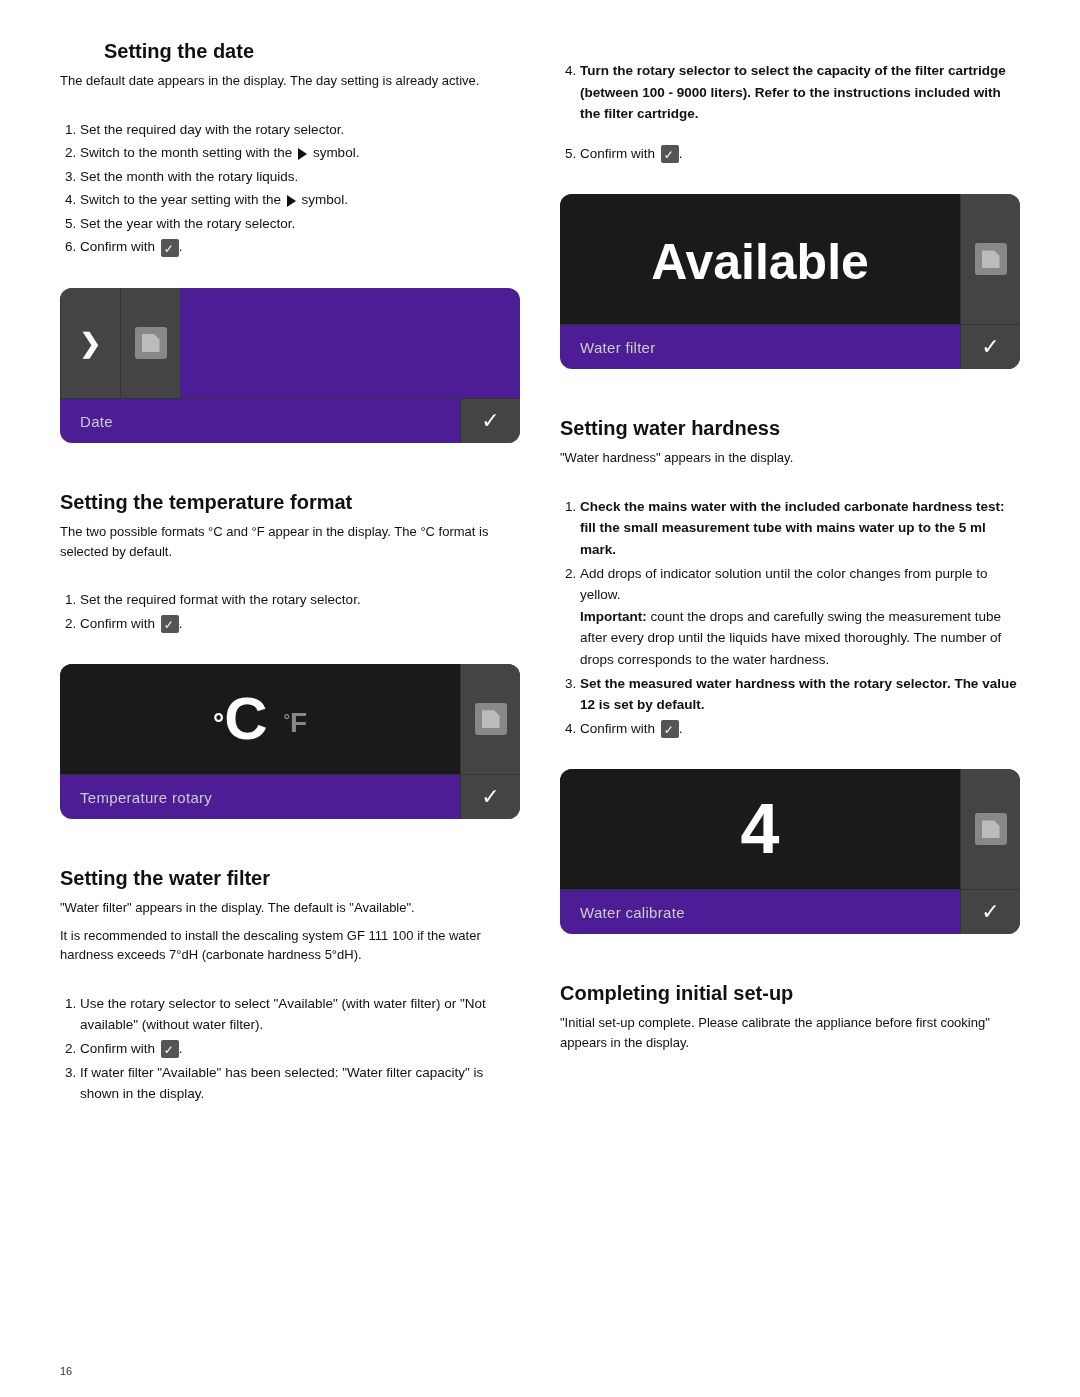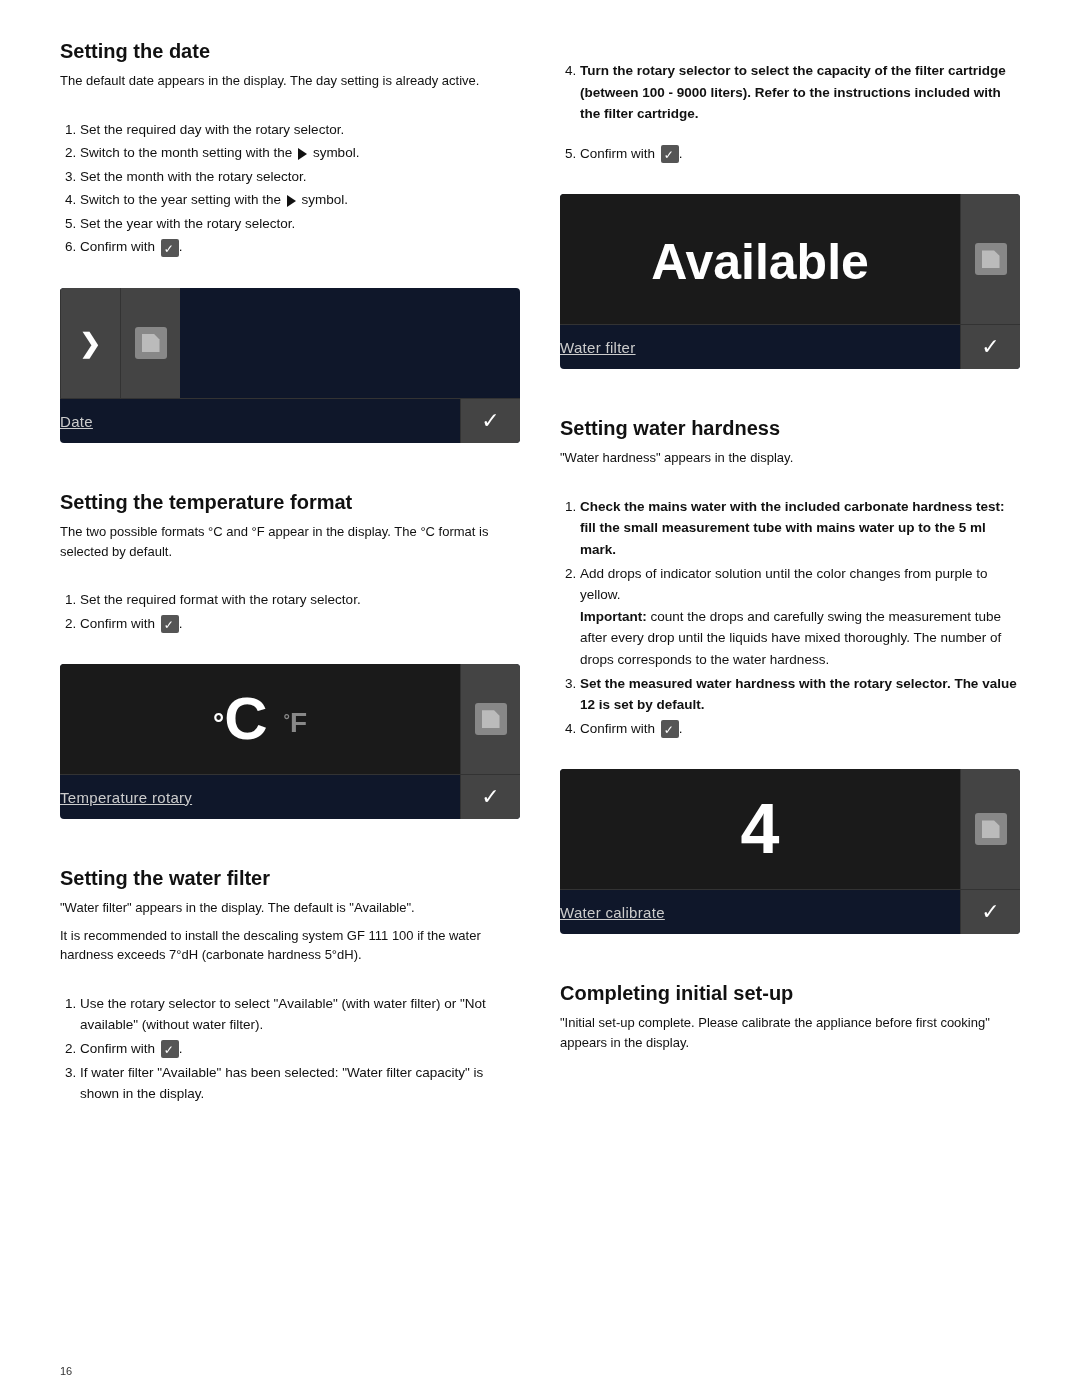--- a/index.html
+++ b/index.html
@@ -28,20 +28,21 @@
 
     h2 {
       font-size: 20px;
       font-weight: bold;
       margin-bottom: 8px;
       margin-top: 28px;
     }
 
     h2:first-child {
       margin-top: 0;
+      margin-left: 44px;
     }
 
     p {
       font-size: 13px;
       line-height: 1.5;
       margin-bottom: 8px;
     }
 
     ol {
       margin-left: 20px;
@@ -85,22 +86,22 @@
       height: 0;
       border-top: 6px solid transparent;
       border-bottom: 6px solid transparent;
       border-left: 9px solid #111;
       vertical-align: middle;
       margin: 0 2px;
     }
 
     
     .display-panel {
-      background: #0f172a;
-      border-radius: 4px;
+      background: #4c1d95;
+      border-radius: 12px;
       margin: 16px 12px 20px 0;
       overflow: hidden;
       position: relative;
       width: 100%;
     }
 
     .panel-top {
       display: flex;
       align-items: stretch;
       min-height: 110px;
@@ -146,22 +147,22 @@
       display: flex;
       align-items: center;
       border-top: 1px solid #333;
       min-height: 44px;
     }
 
     .panel-label {
       flex: 1;
       color: #ccc;
       font-size: 15px;
+      padding-left: 20px;
       letter-spacing: 0.3px;
-      text-decoration: underline;
     }
 
     .panel-check-btn {
       width: 60px;
       height: 44px;
       background: #444;
       display: flex;
       align-items: center;
       justify-content: center;
       border-left: 1px solid #333;
@@ -278,21 +279,21 @@
 <div class="page">
 
   <div class="column">
 
     <h2>Setting the date</h2>
     <p>The default date appears in the display. The day setting is already active.</p>
 
     <ol>
       <li>Set the required day with the rotary selector.</li>
       <li>Switch to the month setting with the <span class="chevron-icon"></span> symbol.</li>
-      <li>Set the month with the rotary selector.</li>
+      <li>Set the month with the rotary liquids.</li>
       <li>Switch to the year setting with the <span class="chevron-icon"></span> symbol.</li>
       <li>Set the year with the rotary selector.</li>
       <li>Confirm with <span class="check-icon"></span>.</li>
     </ol>
 
     <div class="display-panel">
       <div class="panel-top">
         <div class="date-chevron-btn">
           <span class="white-chevron">❯</span>
         </div>

